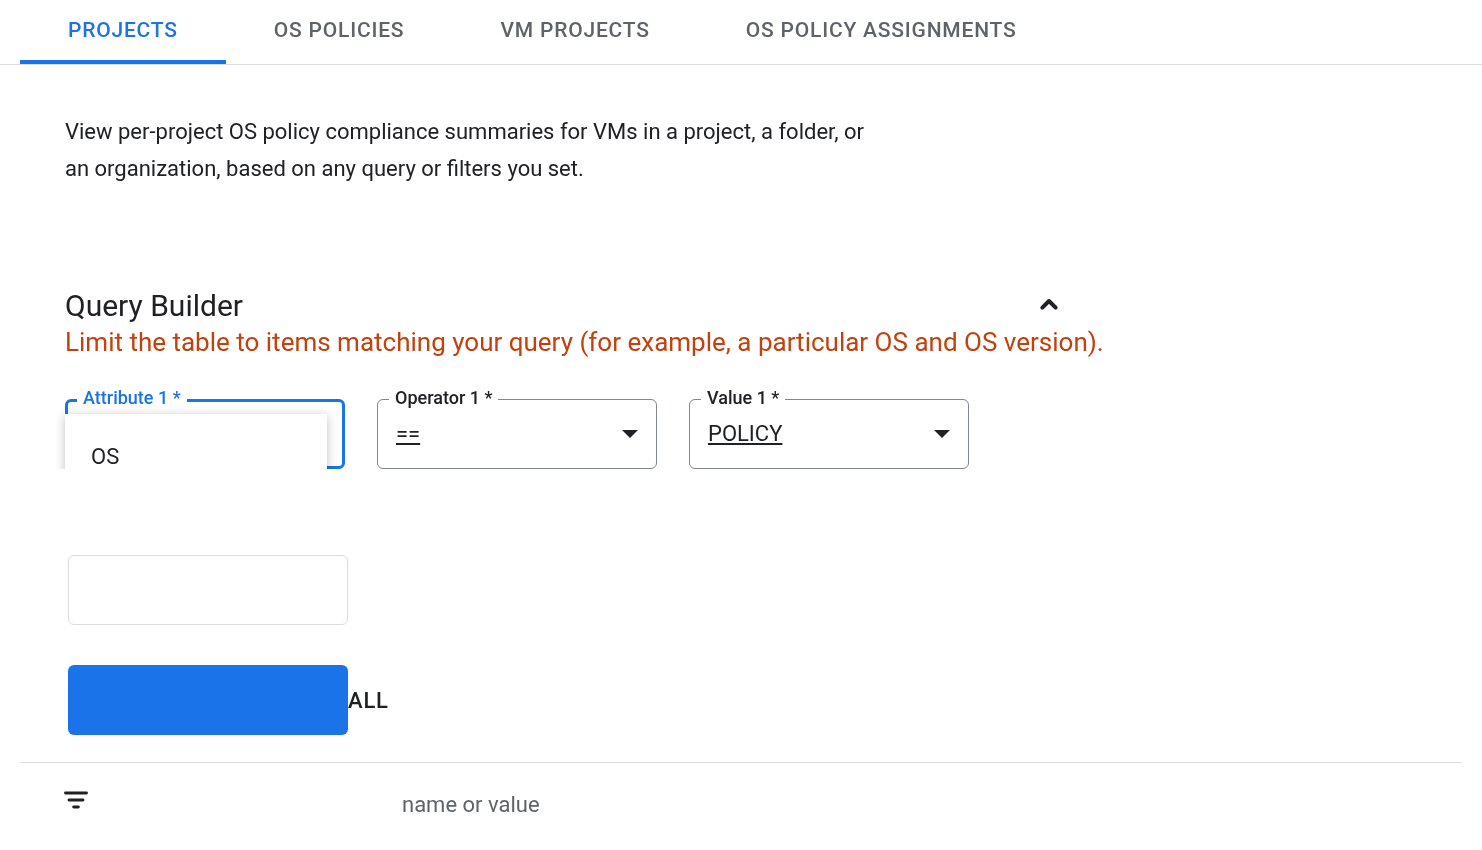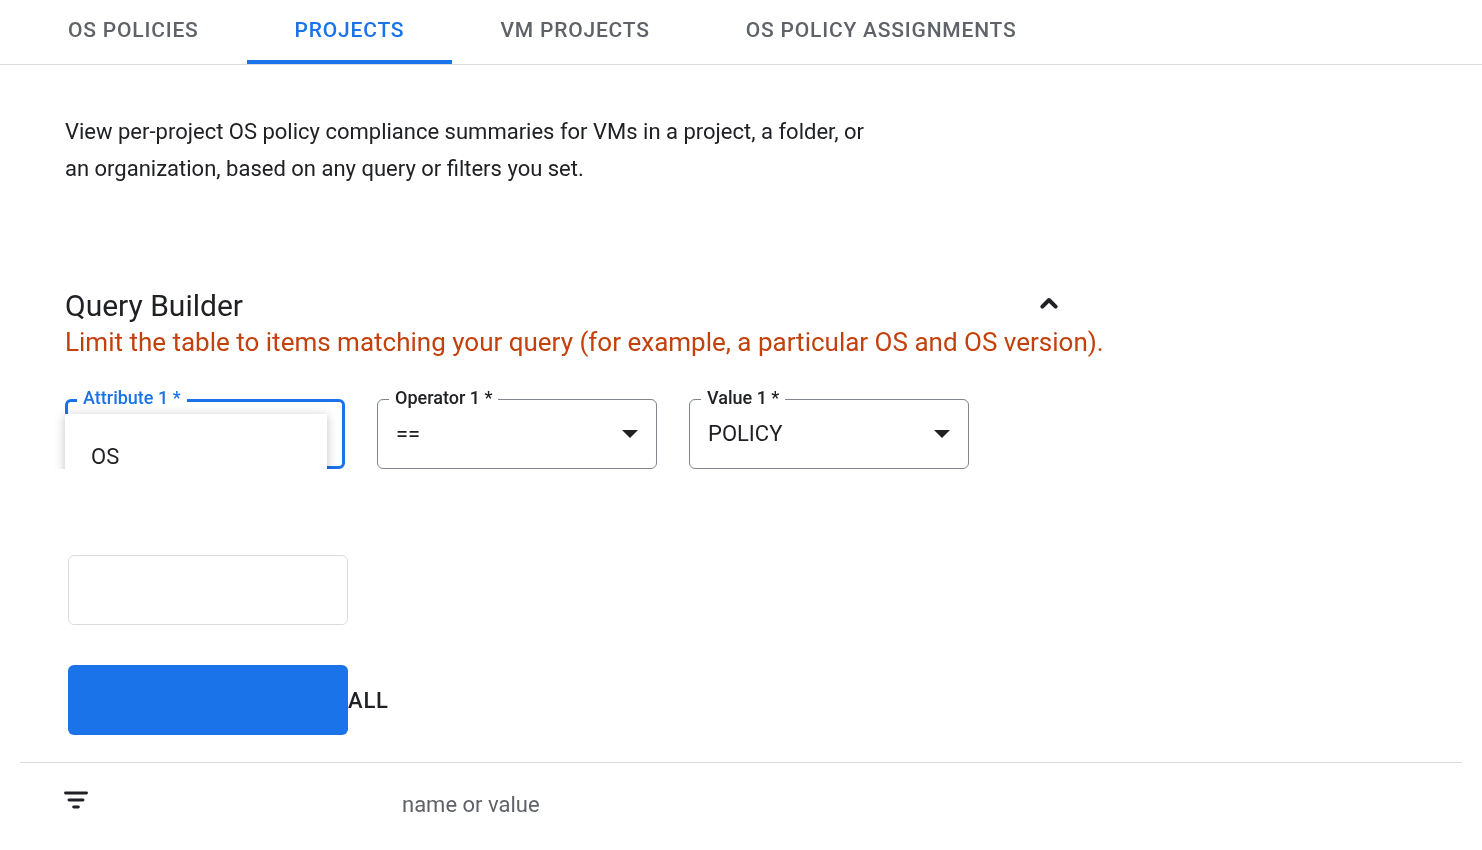--- a/index.html
+++ b/index.html
@@ -35,20 +35,21 @@
       padding: 48px 64px 0 65px;
     }
     .description {
       font-size: 22px;
       line-height: 1.7;
       color: #202124;
       max-width: 820px;
     }
     .query-builder-header {
       display: flex;
+      align-items: center;
       justify-content: space-between;
       margin-top: 100px;
       max-width: 1000px;
     }
     .query-builder-title {
       font-size: 30px;
       font-weight: 400;
       color: #202124;
     }
     .chevron-up {
@@ -59,20 +60,21 @@
     .query-builder-desc {
       font-size: 26px;
       color: #c2410c;
       margin-top: 4px;
     }
     .query-row {
       display: flex;
       gap: 32px;
       margin-top: 42px;
       position: relative;
+      text-decoration: underline;
     }
     .field-wrapper {
       position: relative;
     }
     .field-label {
       position: absolute;
       top: -12px;
       left: 12px;
       background: #fff;
       padding: 0 6px;
@@ -185,22 +187,22 @@
       height: 70px;
       border: 1px solid #dadce0;
       border-radius: 6px;
       z-index: 1;
     }
   </style>
 </head>
 <body>
 
 <div class="tabs">
+  <div class="tab active">PROJECTS</div>
   <div class="tab">OS POLICIES</div>
-  <div class="tab active">PROJECTS</div>
   <div class="tab">VM PROJECTS</div>
   <div class="tab">OS POLICY ASSIGNMENTS</div>
 </div>
 
 <div class="content">
   <p class="description">View per-project OS policy compliance summaries for VMs in a project, a folder, or an organization, based on any query or filters you set.</p>
 
   <div class="query-builder-header">
     <h2 class="query-builder-title">Query Builder</h2>
     <span class="chevron-up">

